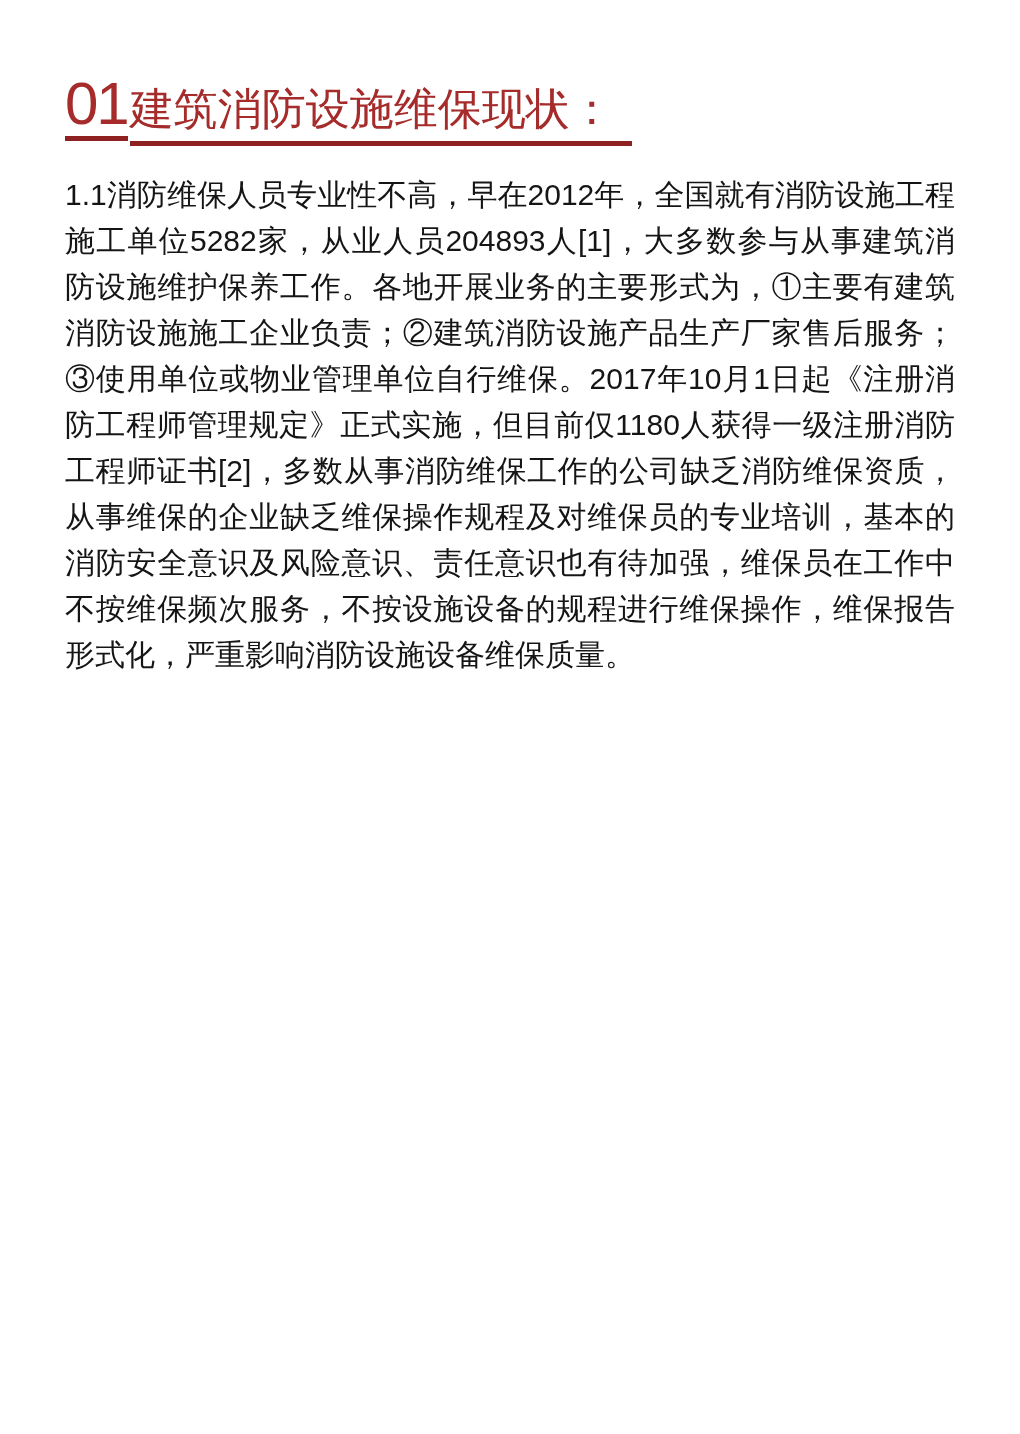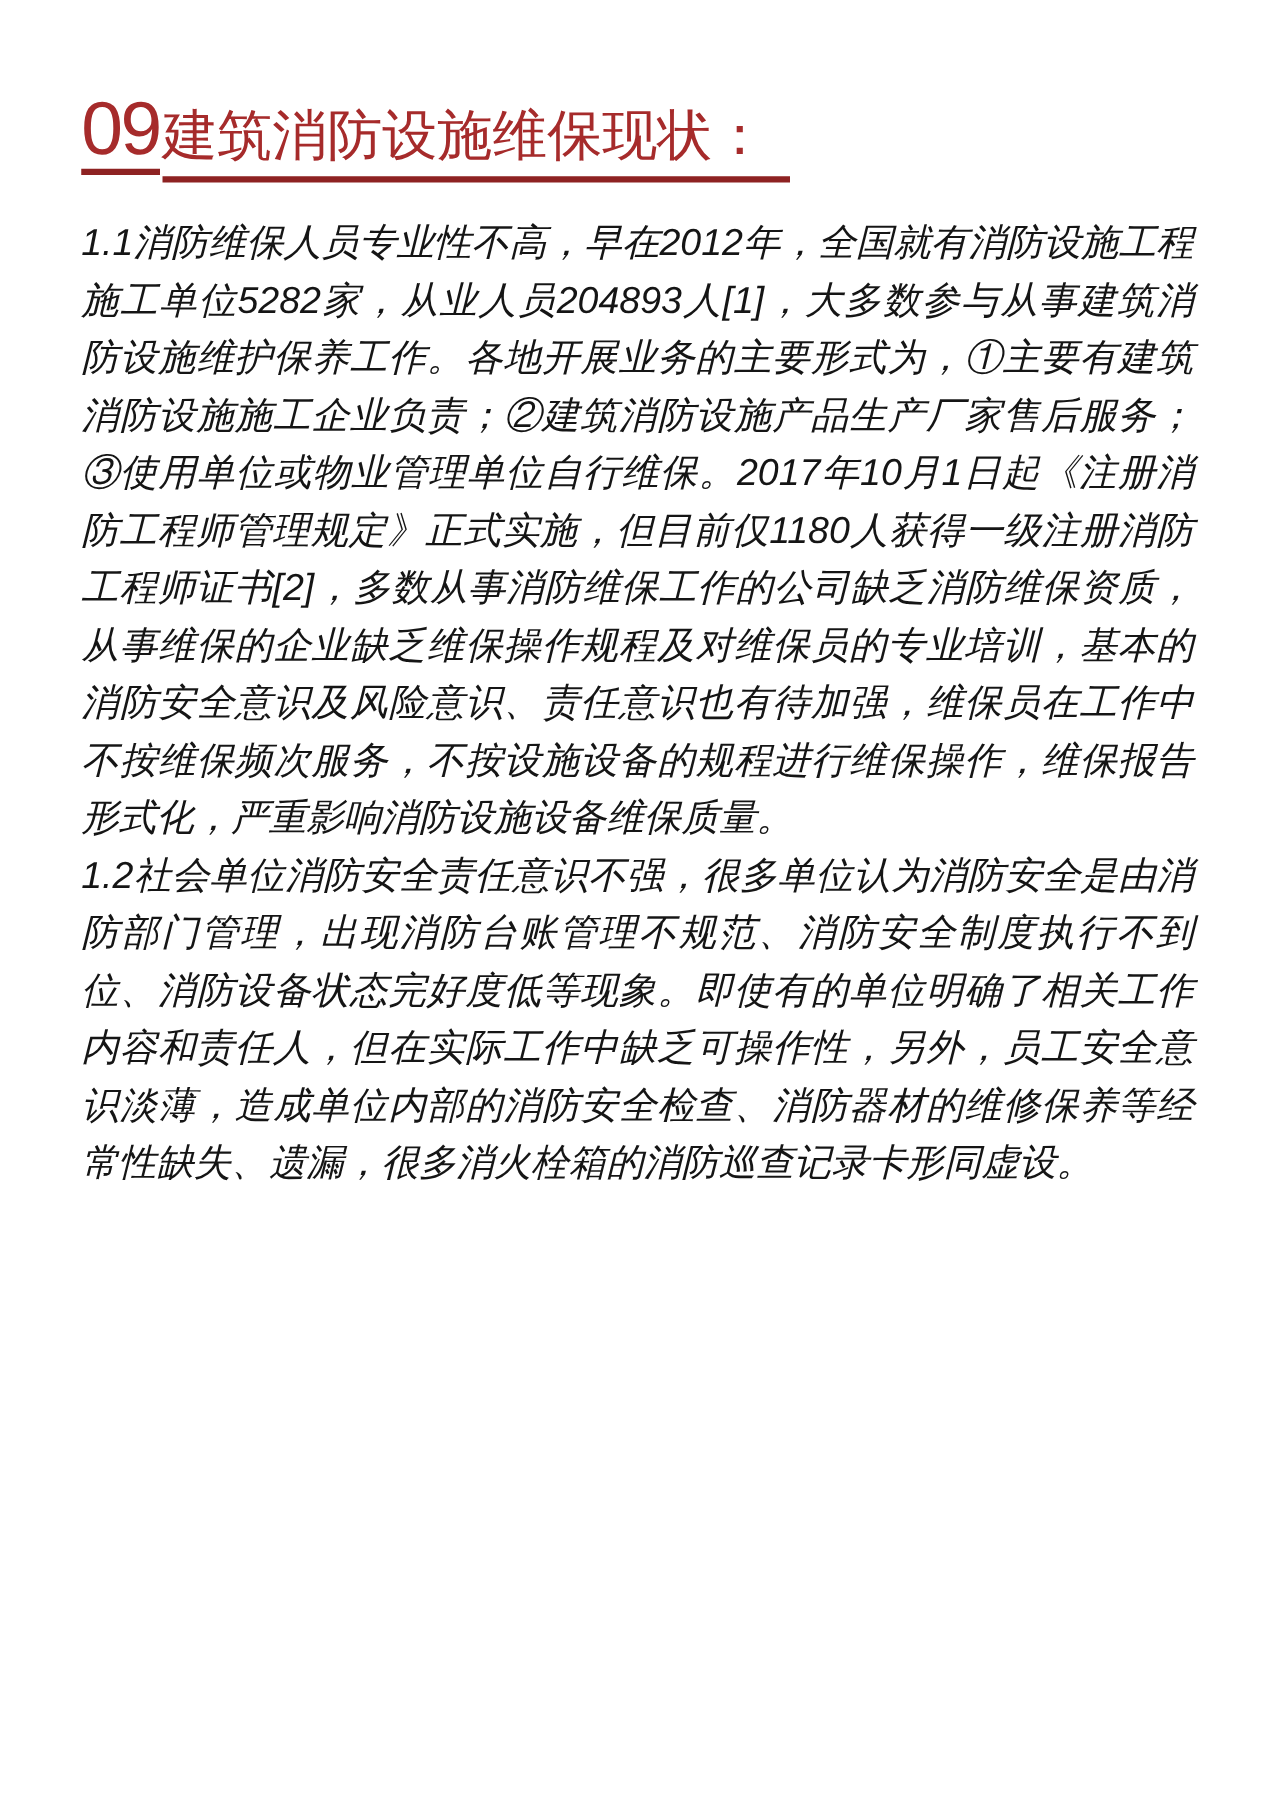--- a/index.html
+++ b/index.html
@@ -42,37 +42,35 @@
     font-weight: 500;
     padding-bottom: 10px;
     padding-right: 18px;
     margin-left: 2px;
     border-bottom: 5px solid var(--underline-red);
     vertical-align: baseline;
     margin-top: 32px;
   }
   .article {
     width: 890px;
-    font-style: italic;
   }
   .article p {
     color: var(--body-text);
     font-size: 30px;
     line-height: 46px;
     text-align: justify;
     text-justify: inter-ideograph;
     word-break: break-all;
     overflow-wrap: break-word;
   }
 </style>
 </head>
 <body>
 
 <div class="page">
   <h1 class="doc-heading">
-    <span class="num">09</span><span class="txt">建筑消防设施维保现状：</span>
+    <span class="num">01</span><span class="txt">建筑消防设施维保现状：</span>
   </h1>
 
   <div class="article">
     <p>1.1消防维保人员专业性不高，早在2012年，全国就有消防设施工程施工单位5282家，从业人员204893人[1]，大多数参与从事建筑消防设施维护保养工作。各地开展业务的主要形式为，①主要有建筑消防设施施工企业负责；②建筑消防设施产品生产厂家售后服务；③使用单位或物业管理单位自行维保。2017年10月1日起《注册消防工程师管理规定》正式实施，但目前仅1180人获得一级注册消防工程师证书[2]，多数从事消防维保工作的公司缺乏消防维保资质，从事维保的企业缺乏维保操作规程及对维保员的专业培训，基本的消防安全意识及风险意识、责任意识也有待加强，维保员在工作中不按维保频次服务，不按设施设备的规程进行维保操作，维保报告形式化，严重影响消防设施设备维保质量。</p>
-    <p>1.2社会单位消防安全责任意识不强，很多单位认为消防安全是由消防部门管理，出现消防台账管理不规范、消防安全制度执行不到位、消防设备状态完好度低等现象。即使有的单位明确了相关工作内容和责任人，但在实际工作中缺乏可操作性，另外，员工安全意识淡薄，造成单位内部的消防安全检查、消防器材的维修保养等经常性缺失、遗漏，很多消火栓箱的消防巡查记录卡形同虚设。</p>
   </div>
 </div>
 
 </body></html>

